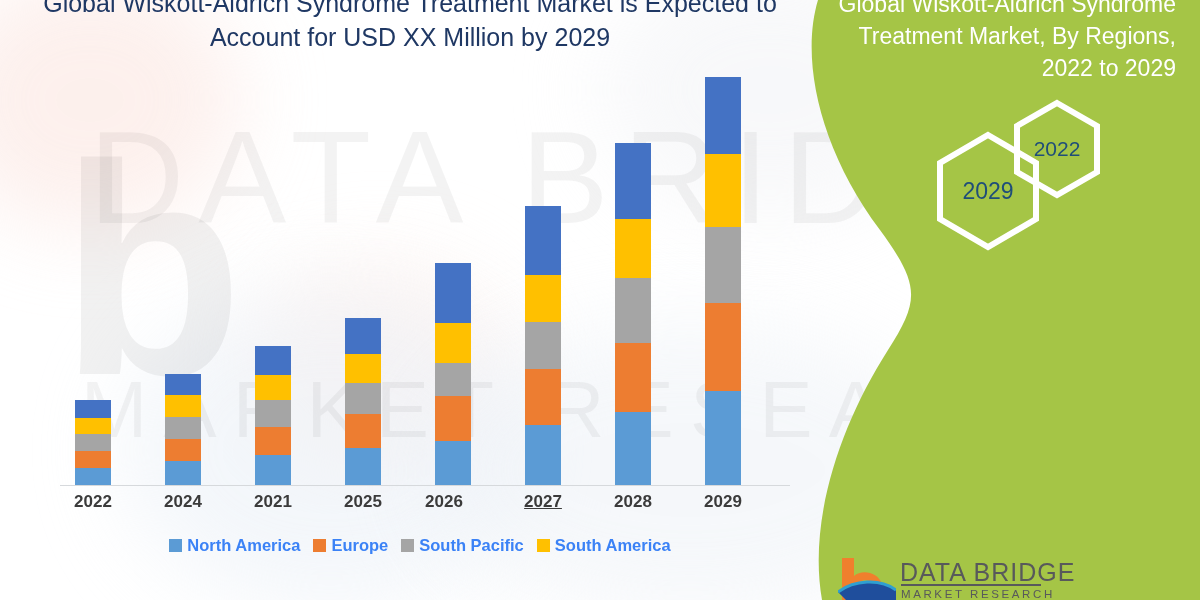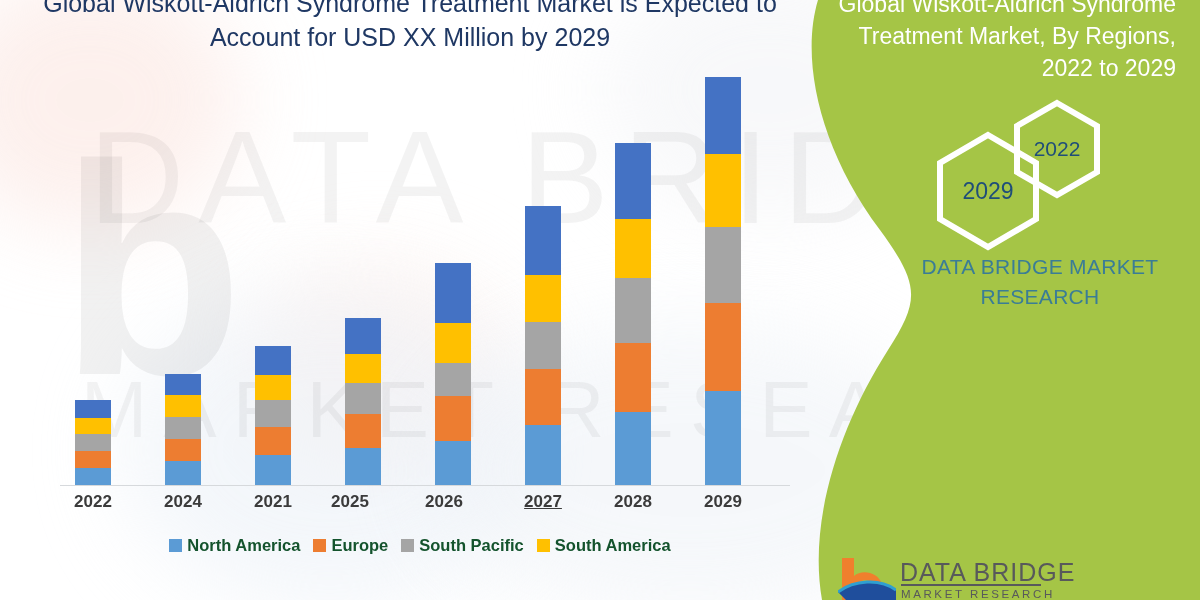--- a/index.html
+++ b/index.html
@@ -102,21 +102,21 @@
     left: 40px; top: 536px;
     width: 760px;
     display: flex;
     justify-content: center;
     align-items: center;
     gap: 13px;
     flex-wrap: nowrap;
   }
   .legend-item { display: flex; align-items: center; gap: 5px; white-space: nowrap; }
   .legend-swatch { width: 13px; height: 13px; display: inline-block; }
-  .legend-label { font-size: 16.5px; font-weight: 700; color: #14532d; }
+  .legend-label { font-size: 16.5px; font-weight: 700; color: #3b82f6; }
 
   
   .green-panel {
     position: absolute;
     left: 760px; top: 0;
     width: 440px; height: 600px;
     overflow: hidden;
   }
   .green-panel svg { display: block; }
 
@@ -258,21 +258,21 @@
           <div class="seg" style="background: rgb(68, 114, 196); height: 18.9041%;"></div>
         </div>
       </div>
     <div class="axis-line"></div>
   </div>
 
   <div class="xlabels" id="xlabels">
       <div class="xlabel" style="left: 13px;">2022</div>
       <div class="xlabel" style="left: 103px;">2024</div>
       <div class="xlabel" style="left: 193px;">2021</div>
-      <div class="xlabel" style="left: 270px;">2025</div>
+      <div class="xlabel" style="left: 283px;">2025</div>
       <div class="xlabel" style="left: 364px;">2026</div>
       <div class="xlabel" style="left: 463px; text-decoration: underline;">2027</div>
       <div class="xlabel" style="left: 553px;">2028</div>
       <div class="xlabel" style="left: 643px;">2029</div>
     </div>
 
   <div class="legend" id="legend">
       <div class="legend-item">
         <span class="legend-swatch" style="background: rgb(91, 155, 213);"></span>
         <span class="legend-label">North America</span>
@@ -306,21 +306,20 @@
     <span>2029</span>
   </div>
 
   <div class="hex hex-2022">
     <svg width="92" height="100" viewBox="0 0 92 100" xmlns="http://www.w3.org/2000/svg">
       <polygon points="46,4 86,27 86,73 46,96 6,73 6,27" fill="none" stroke="#ffffff" stroke-width="6"></polygon>
     </svg>
     <span>2022</span>
   </div>
 
-  <div class="brand-text">DATA BRIDGE MARKET RESEARCH</div>
 
   <div class="logo">
     <svg width="58" height="48" viewBox="0 0 58 48" xmlns="http://www.w3.org/2000/svg">
       <path d="M4 2 L16 2 L16 20 C24 13, 40 16, 44 28 C47 37, 40 45, 30 46 L30 36 C35 35, 37 31, 34 27 C30 22, 20 24, 16 31 L16 46 L4 46 Z" fill="#f07f2d"></path>
       <path d="M0 36 C16 24, 42 22, 58 34 L58 46 L10 46 Z" fill="#1f4e9c"></path>
       <path d="M0 36 C16 24, 42 22, 58 34" fill="none" stroke="#2f9fd0" stroke-width="3"></path>
     </svg>
     <div class="logo-rule"></div>
     <div class="logo-text">DATA BRIDGE</div>
     <div class="logo-sub">MARKET RESEARCH</div>

